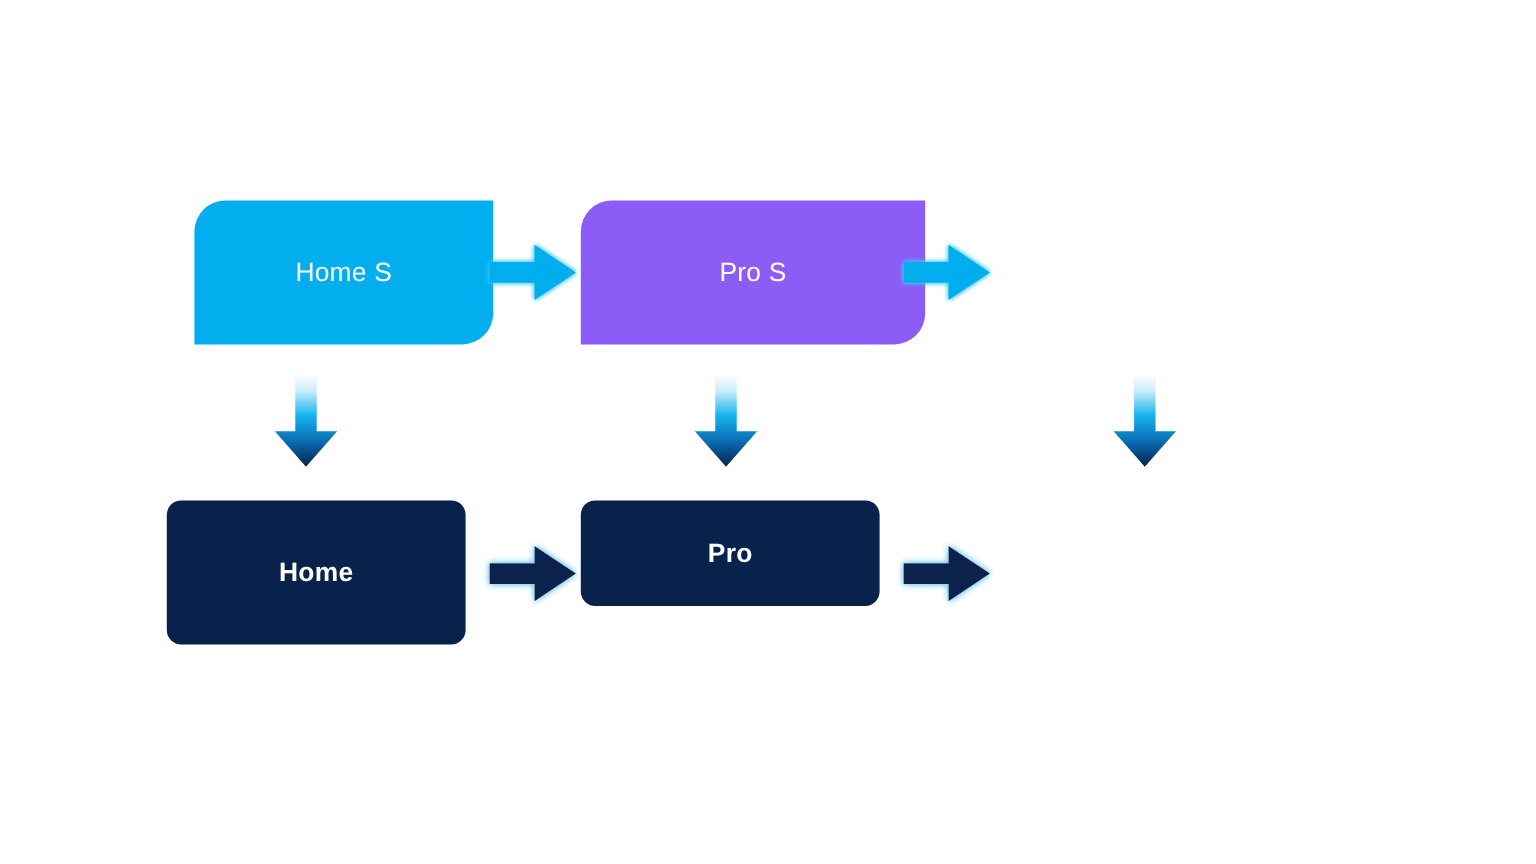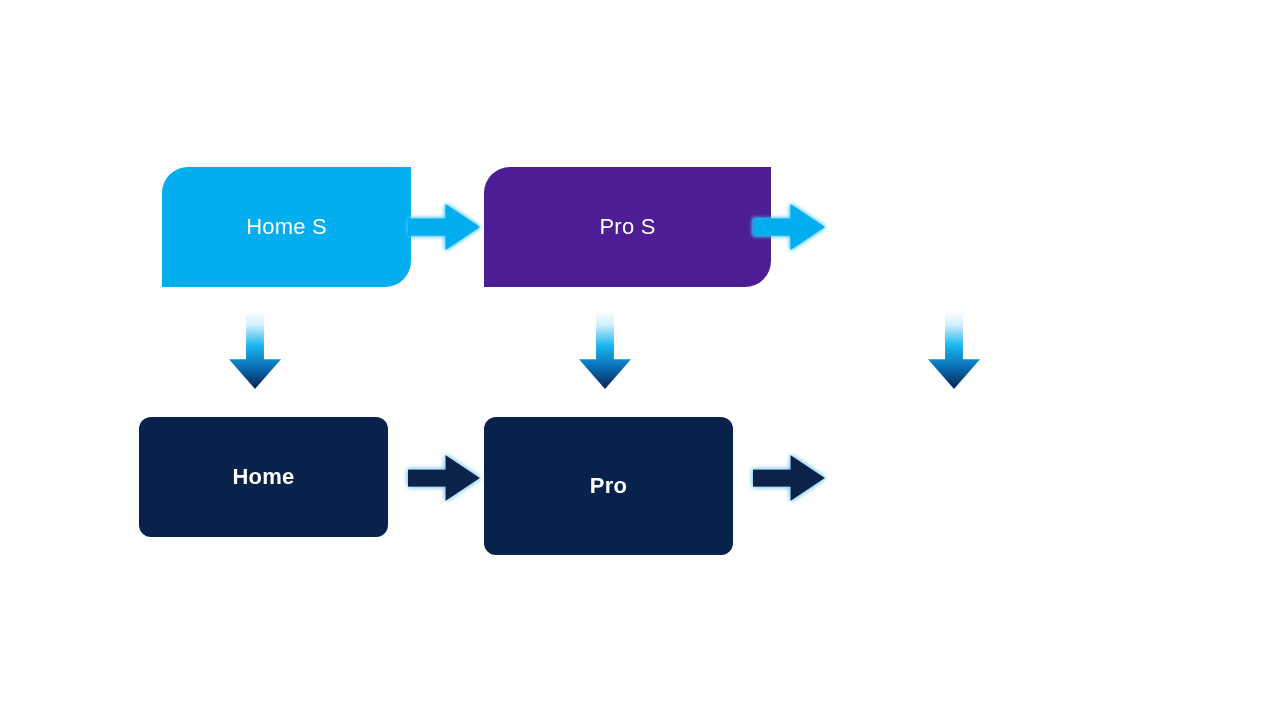--- a/index.html
+++ b/index.html
@@ -99,27 +99,27 @@
             <feMergeNode in="g"></feMergeNode>
             <feMergeNode in="g"></feMergeNode>
             <feMergeNode in="SourceGraphic"></feMergeNode>
           </feMerge>
         </filter>
       </defs>
     </svg>
     <div class="node node-top" style="left: 139px; top: 167px; width: 249px; height: 120px; background: rgb(3, 174, 239); margin-left: 23px;">
       <span class="node-label">Home S</span>
     </div>
-    <div class="node node-top" style="left: 484px; top: 167px; width: 287px; height: 120px; background: #4c1d95;">
+    <div class="node node-top" style="left: 484px; top: 167px; width: 287px; height: 120px; background: #8b5cf6;">
       <span class="node-label">Pro S</span>
     </div>
     <div class="node node-bottom" style="left: 139px; top: 417px; width: 249px; height: 120px; background: rgb(8, 34, 76);">
       <span class="node-label">Home</span>
     </div>
-    <div class="node node-bottom" style="left: 484px; top: 417px; width: 249px; height: 138px; background: rgb(8, 34, 76);">
+    <div class="node node-bottom" style="left: 484px; top: 417px; width: 249px; height: 88px; background: rgb(8, 34, 76);">
       <span class="node-label">Pro</span>
     </div>
     <div class="arrow" style="left: 408px; top: 204px; width: 72px; height: 46px;">
       <svg viewBox="0 0 100 64" width="72" height="46" preserveAspectRatio="none">
         <polygon points="0,20 52,20 52,0 100,32 52,64 52,44 0,44" fill="#03AEEF" filter="url(#glowCyan)"></polygon>
       </svg>
     </div>
     <div class="arrow" style="left: 753px; top: 204px; width: 72px; height: 46px;">
       <svg viewBox="0 0 100 64" width="72" height="46" preserveAspectRatio="none">
         <polygon points="0,20 52,20 52,0 100,32 52,64 52,44 0,44" fill="#03AEEF" filter="url(#glowCyan)"></polygon>

